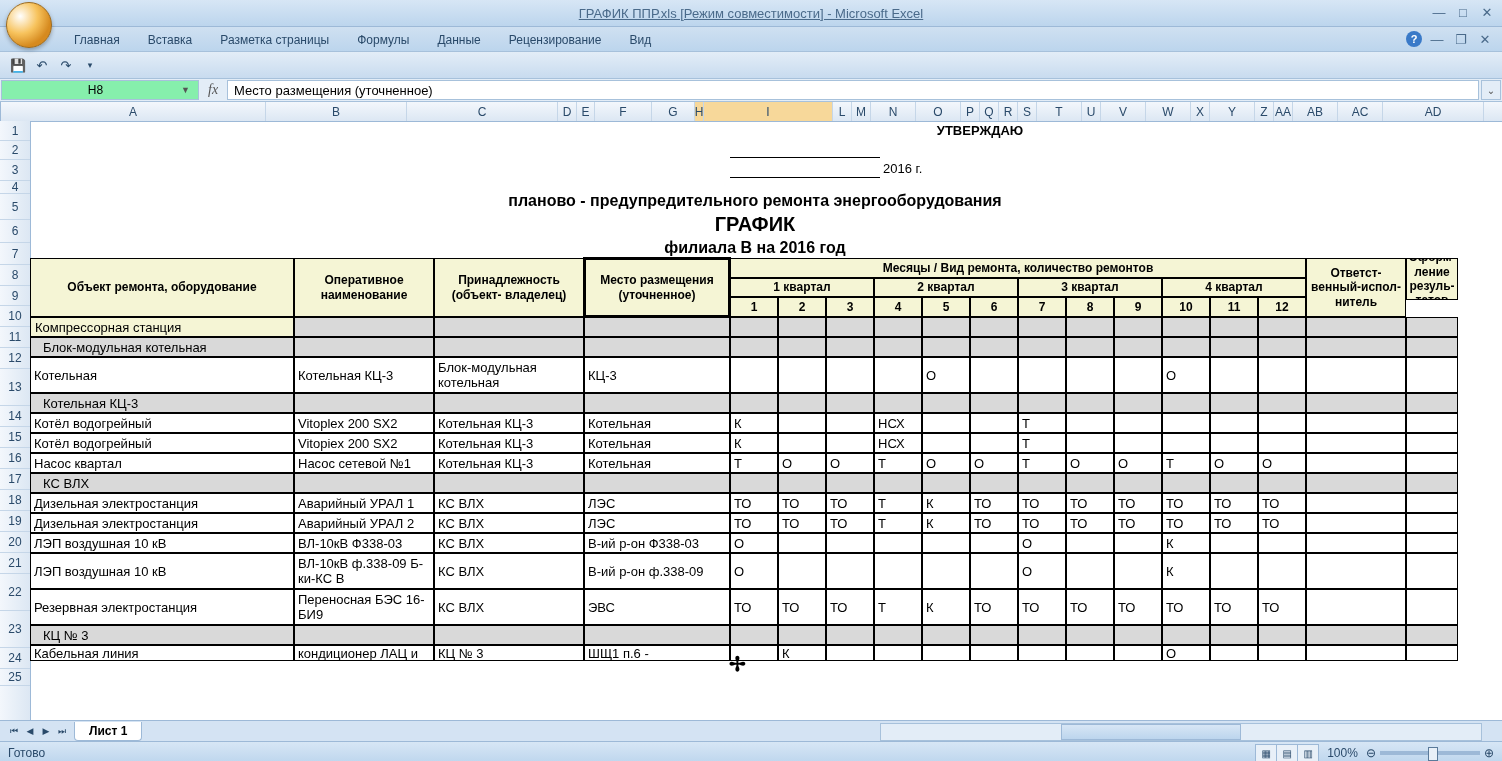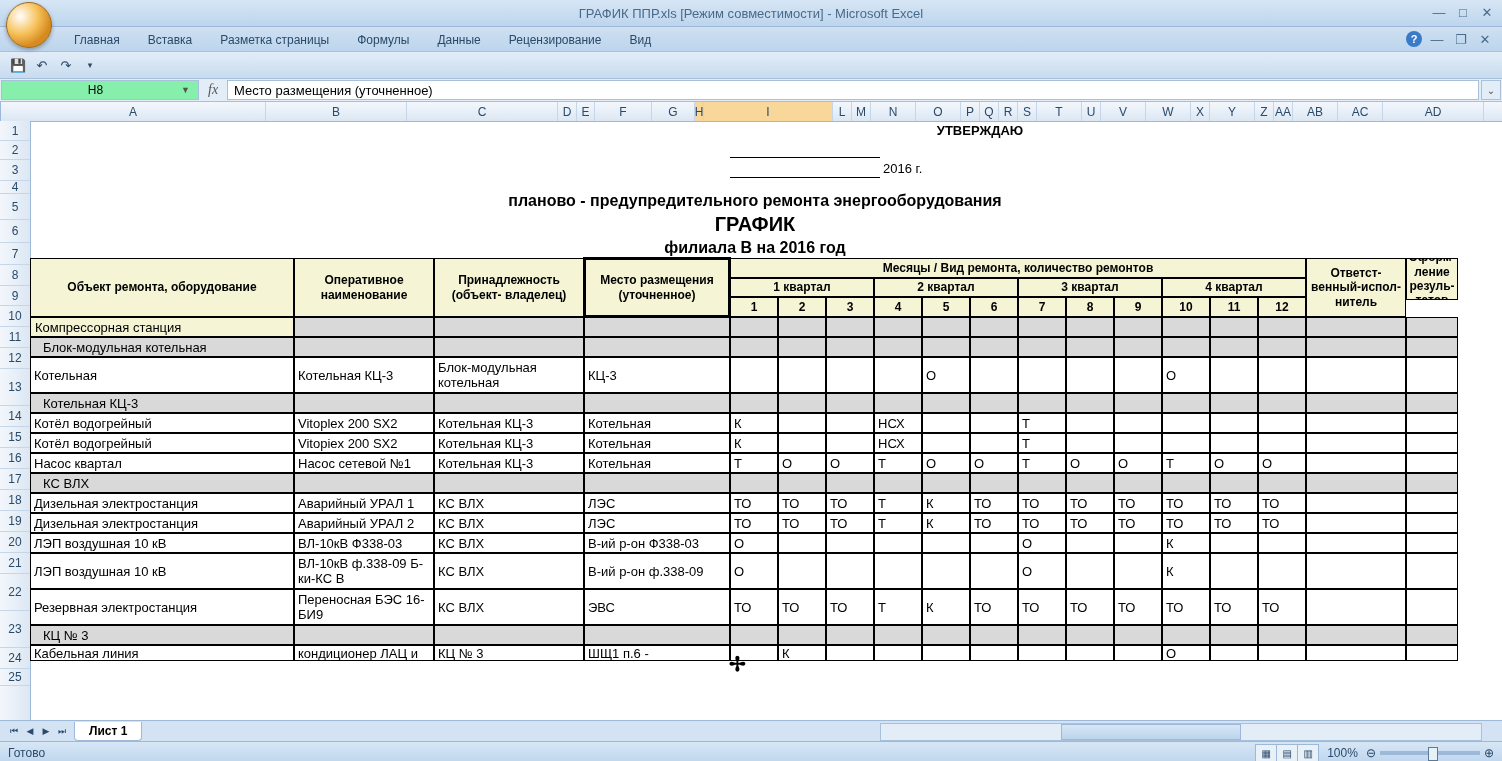--- a/index.html
+++ b/index.html
@@ -29,20 +29,21 @@
   background: radial-gradient(circle at 30% 30%, #fff, #f7c35d 40%, #d68a1f 70%);
   border-radius: 50%;
   border: 1px solid #9c6a1e;
   z-index: 50;
   box-shadow: 0 2px 4px rgba(0,0,0,0.3);
 }
 .title-text {
   margin: 8px auto;
   color: #4a6a8a;
   font-size: 13px;
+  text-decoration: underline;
 }
 .win-controls {
   position: absolute;
   right: 6px;
   top: 4px;
   display: flex;
   gap: 6px;
 }
 .win-btn {
   width: 18px;

